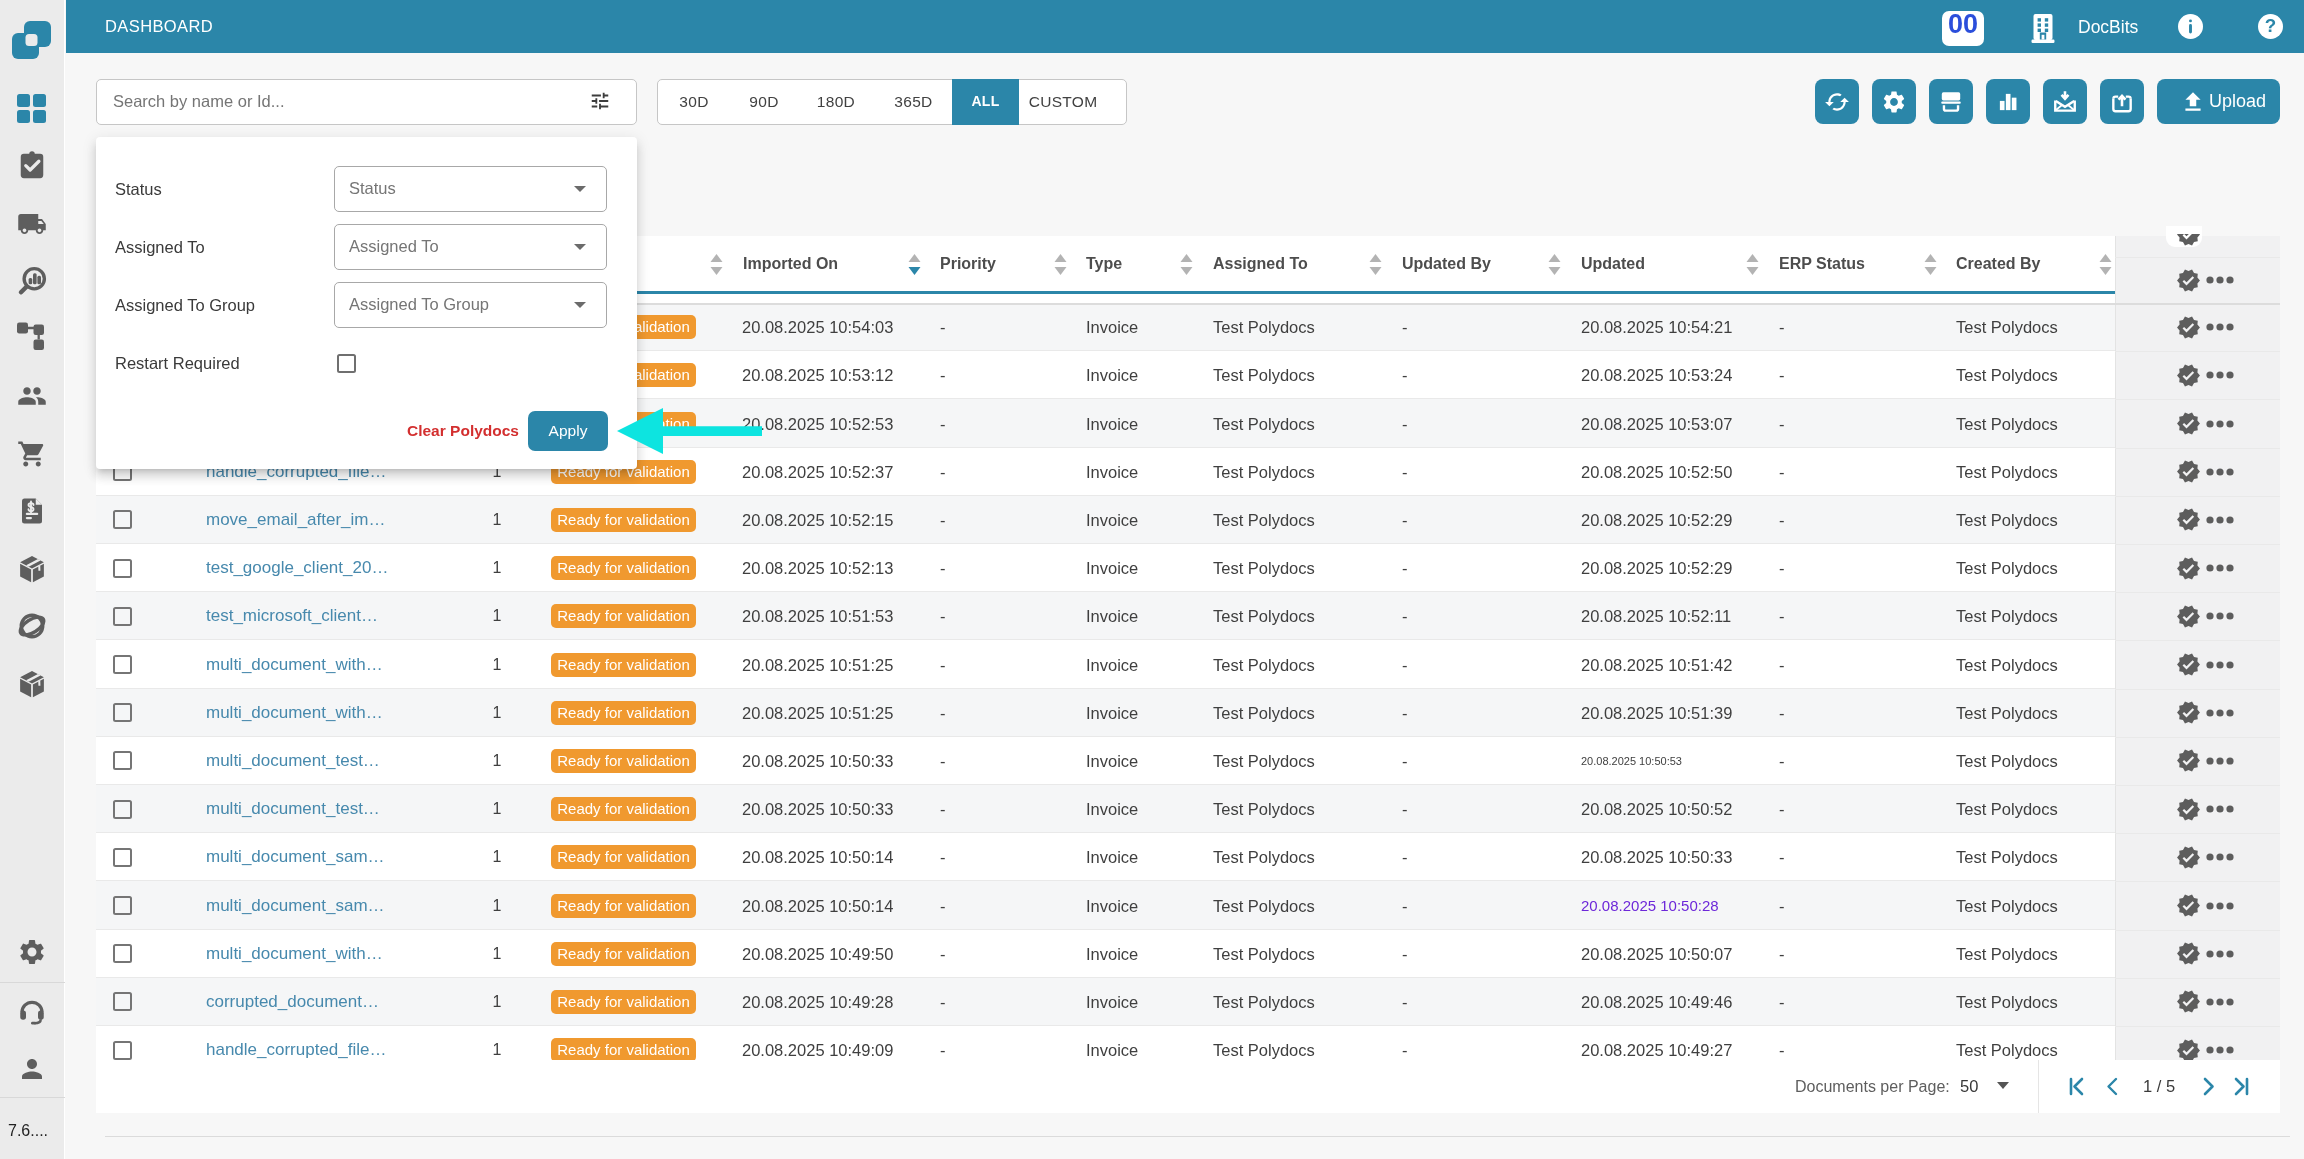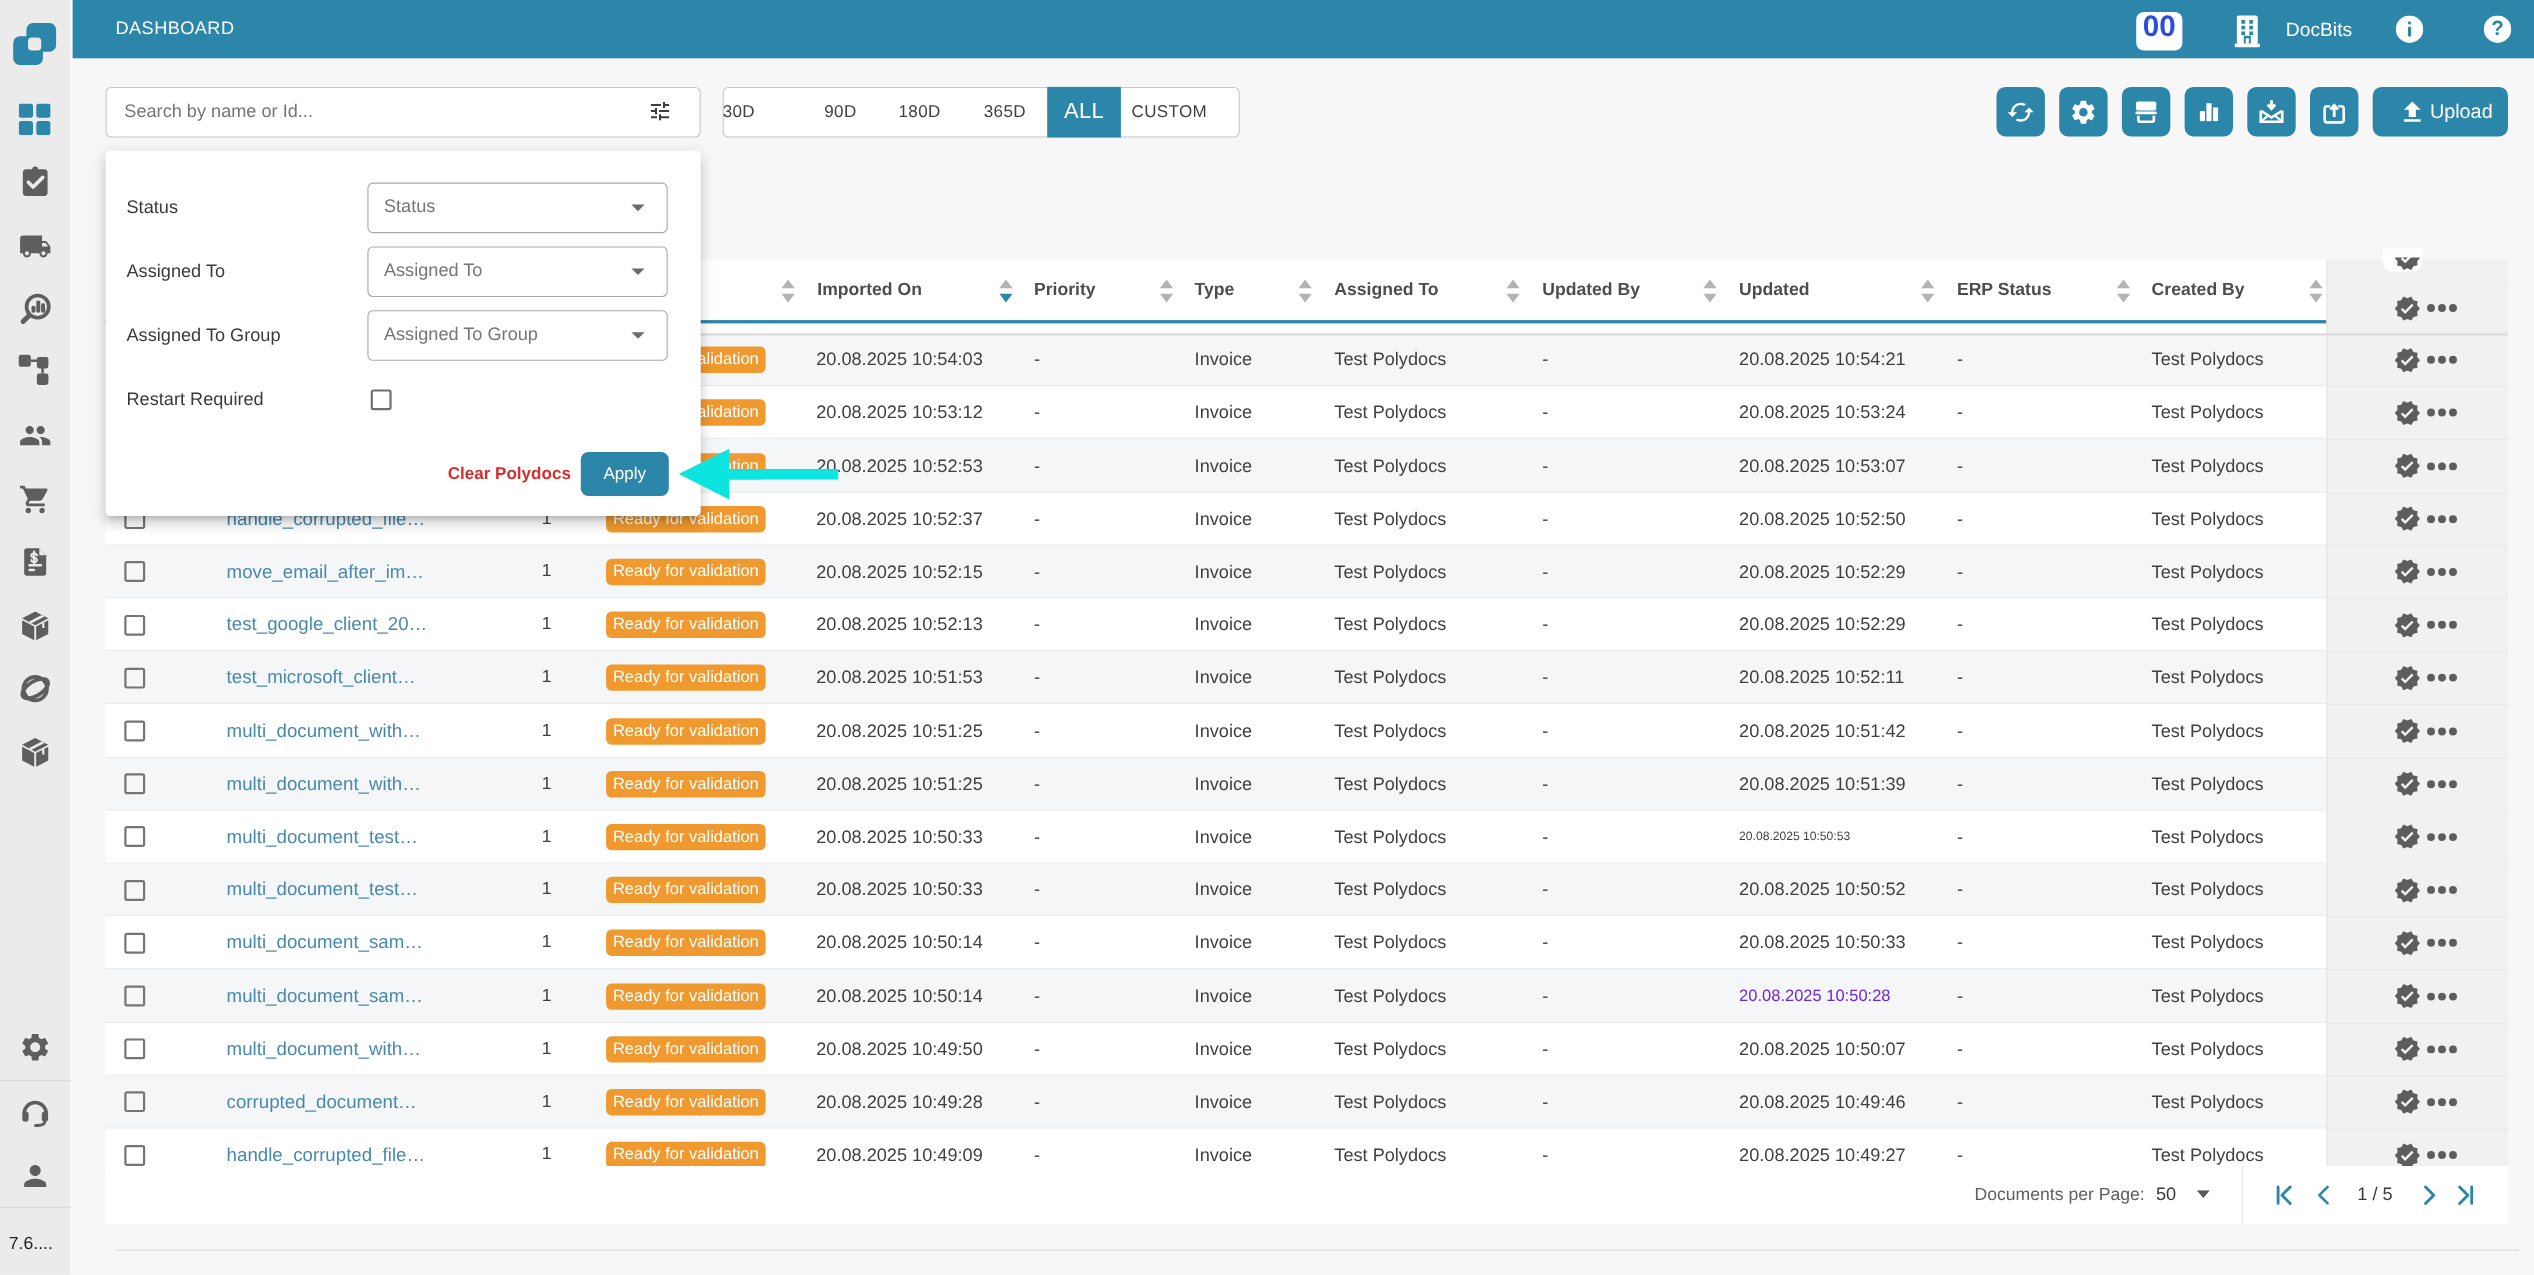--- a/index.html
+++ b/index.html
@@ -114,26 +114,26 @@
 <svg style="position:absolute;left:17px;top:1054px" width="30" height="30" viewBox="0 0 24 24">
       <path d="M12 12c2.21 0 4-1.79 4-4s-1.79-4-4-4-4 1.79-4 4 1.79 4 4 4zm0 2c-2.67 0-8 1.34-8 4v2h16v-2c0-2.66-5.33-4-8-4z" fill="#5e5e5e"></path>
     </svg>
 <div class="abs" style="left:8px;top:1117px;font-size:16px;color:#222;font-weight:400;white-space:nowrap;line-height:28px">7.6....</div>
 <div class="abs" style="left:96px;top:79px;width:541px;height:45.5px;background:#fff;border:1px solid #c6c6c6;border-radius:5px"></div>
 <div class="abs" style="left:113px;top:79px;font-size:16.5px;color:#757575;font-weight:400;white-space:nowrap;line-height:45px">Search by name or Id...</div>
 <svg style="position:absolute;left:589px;top:90px" width="22" height="22" viewBox="0 0 24 24">
       <path d="M3 17v2h6v-2H3zM3 5v2h10V5H3zm10 16v-2h8v-2h-8v-2h-2v6h2zM7 9v2H3v2h4v2h2V9H7zm14 4v-2H11v2h10zm-6-4h2V7h4V5h-4V3h-2v6z" fill="#3d3d3d"></path>
     </svg>
 <div class="abs" style="left:657px;top:79px;width:470px;height:45.5px;background:#fff;border:1px solid #c6c6c6;border-radius:5px"></div>
-<div class="abs" style="left:657px;top:79px;font-size:15.5px;color:#414141;font-weight:500;white-space:nowrap;line-height:45.5px;width:74px;letter-spacing:.3px">30D</div>
+<div class="abs" style="left:657px;top:79px;font-size:15.5px;color:#414141;font-weight:500;white-space:nowrap;line-height:45.5px;width:74px;text-align:center;letter-spacing:.3px">30D</div>
 <div class="abs" style="left:731px;top:79px;font-size:15.5px;color:#414141;font-weight:500;white-space:nowrap;line-height:45.5px;width:66px;text-align:center;letter-spacing:.3px">90D</div>
 <div class="abs" style="left:797px;top:79px;font-size:15.5px;color:#414141;font-weight:500;white-space:nowrap;line-height:45.5px;width:78px;text-align:center;letter-spacing:.3px">180D</div>
 <div class="abs" style="left:875px;top:79px;font-size:15.5px;color:#414141;font-weight:500;white-space:nowrap;line-height:45.5px;width:77px;text-align:center;letter-spacing:.3px">365D</div>
 <div class="abs" style="left:952px;top:79px;width:67px;height:45.5px;background:#2b86a9"></div>
-<div class="abs" style="left:952px;top:79px;font-size:20px;color:#fff;font-weight:400;white-space:nowrap;line-height:45.5px;width:67px;text-align:center;letter-spacing:.3px">ALL</div>
+<div class="abs" style="left:952px;top:79px;font-size:14px;color:#fff;font-weight:700;white-space:nowrap;line-height:45.5px;width:67px;text-align:center;letter-spacing:.3px">ALL</div>
 <div class="abs" style="left:1019px;top:79px;font-size:15.5px;color:#414141;font-weight:500;white-space:nowrap;line-height:45.5px;width:88px;text-align:center;letter-spacing:.3px">CUSTOM</div>
 <div class="abs" style="left:1815px;top:79px;width:44px;height:45px;background:#2b86a9;border-radius:8px"></div>
 <svg style="position:absolute;left:1824px;top:88.5px" width="26" height="26" viewBox="0 0 24 24">
       <g transform="rotate(90 12 12)">
         <path d="M12 4V1L8 5l4 4V6c3.31 0 6 2.69 6 6 0 1.01-.25 1.97-.7 2.8l1.46 1.46C19.54 15.03 20 13.57 20 12c0-4.42-3.58-8-8-8zm0 14c-3.31 0-6-2.69-6-6 0-1.01.25-1.97.7-2.8L5.24 7.74C4.46 8.97 4 10.43 4 12c0 4.42 3.58 8 8 8v3l4-4-4-4v3z" fill="#fff"></path>
       </g>
     </svg>
 <div class="abs" style="left:1872px;top:79px;width:44px;height:45px;background:#2b86a9;border-radius:8px"></div>
 <svg style="position:absolute;left:1881px;top:88.5px" width="26" height="26" viewBox="0 0 24 24">
       <path d="M19.14,12.94c0.04-0.3,0.06-0.61,0.06-0.94c0-0.32-0.02-0.64-0.07-0.94l2.03-1.58c0.18-0.14,0.23-0.41,0.12-0.61l-1.92-3.32c-0.12-0.22-0.37-0.29-0.59-0.22l-2.39,0.96c-0.5-0.38-1.03-0.7-1.62-0.94L14.4,2.81c-0.04-0.24-0.24-0.41-0.48-0.41h-3.84c-0.24,0-0.43,0.17-0.47,0.41L9.25,5.35C8.66,5.59,8.12,5.92,7.63,6.29L5.24,5.33c-0.22-0.08-0.47,0-0.59,0.22L2.74,8.87C2.62,9.08,2.66,9.34,2.86,9.48l2.03,1.58C4.84,11.36,4.8,11.69,4.8,12s0.02,0.64,0.07,0.94l-2.03,1.58c-0.18,0.14-0.23,0.41-0.12,0.61l1.92,3.32c0.12,0.22,0.37,0.29,0.59,0.22l2.39-0.96c0.5,0.38,1.03,0.7,1.62,0.94l0.36,2.54c0.05,0.24,0.24,0.41,0.48,0.41h3.84c0.24,0,0.44-0.17,0.47-0.41l0.36-2.54c0.59-0.24,1.13-0.56,1.62-0.94l2.39,0.96c0.22,0.08,0.47,0,0.59-0.22l1.92-3.32c0.12-0.22,0.07-0.47-0.12-0.61L19.14,12.94z M12,15.6c-1.98,0-3.6-1.62-3.6-3.6s1.62-3.6,3.6-3.6s3.6,1.62,3.6,3.6S13.98,15.6,12,15.6z" fill="#fff"></path>

